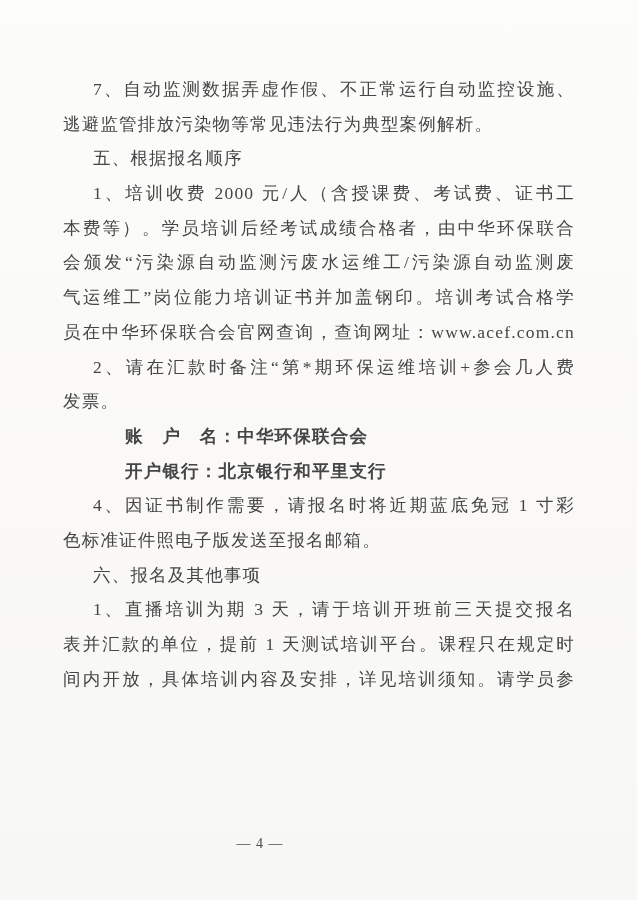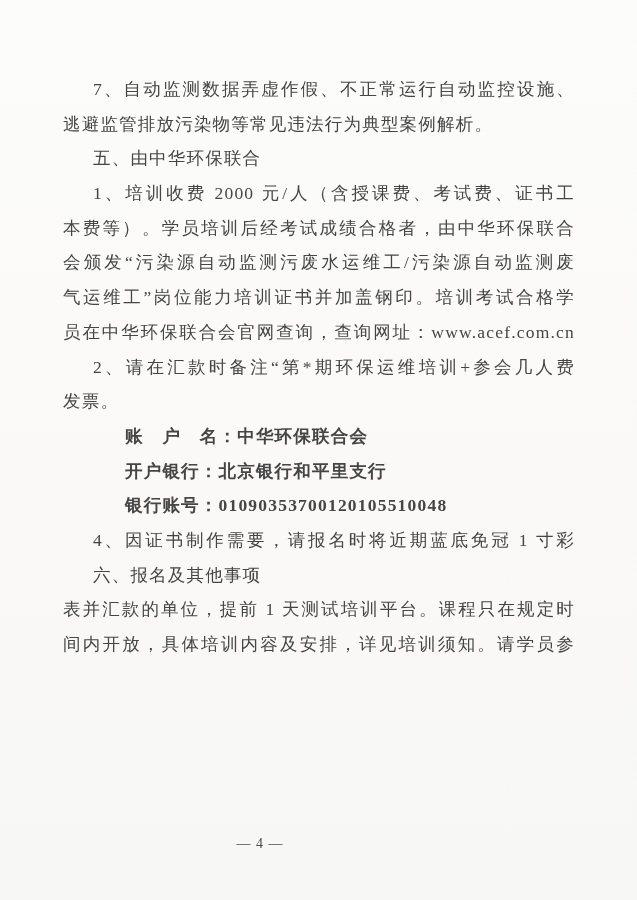--- a/index.html
+++ b/index.html
@@ -54,31 +54,32 @@
     color: #4a4a4a;
   }
 </style>
 </head>
 <body>
 
 <div class="page">
   <div class="doc-body">
     <div class="line j i1">7、自动监测数据弄虚作假、不正常运行自动监控设施、</div>
     <div class="line">逃避监管排放污染物等常见违法行为典型案例解析。</div>
-    <div class="line i1">五、由中华环保联合</div>
+    <div class="line i1">五、根据报名顺序</div>
     <div class="line j i1">1、培训收费 2000 元/人（含授课费、考试费、证书工</div>
     <div class="line j">本费等）。学员培训后经考试成绩合格者，由中华环保联合</div>
     <div class="line j">会颁发“污染源自动监测污废水运维工/污染源自动监测废</div>
     <div class="line j">气运维工”岗位能力培训证书并加盖钢印。培训考试合格学</div>
     <div class="line j">员在中华环保联合会官网查询，查询网址：www.acef.com.cn</div>
     <div class="line j i1">2、请在汇款时备注“第*期环保运维培训+参会几人费</div>
     <div class="line">发票。</div>
     <div class="line i3">账　户　名：中华环保联合会</div>
     <div class="line i3">开户银行：北京银行和平里支行</div>
-    <div class="line i3">银行账号：01090353700120105510048</div>
     <div class="line j i1">4、因证书制作需要，请报名时将近期蓝底免冠 1 寸彩</div>
+    <div class="line">色标准证件照电子版发送至报名邮箱。</div>
     <div class="line i1">六、报名及其他事项</div>
+    <div class="line j i1">1、直播培训为期 3 天，请于培训开班前三天提交报名</div>
     <div class="line j">表并汇款的单位，提前 1 天测试培训平台。课程只在规定时</div>
     <div class="line j">间内开放，具体培训内容及安排，详见培训须知。请学员参</div>
   </div>
 
   <div class="footer">— 4 —</div>
 </div>
 
 </body></html>

